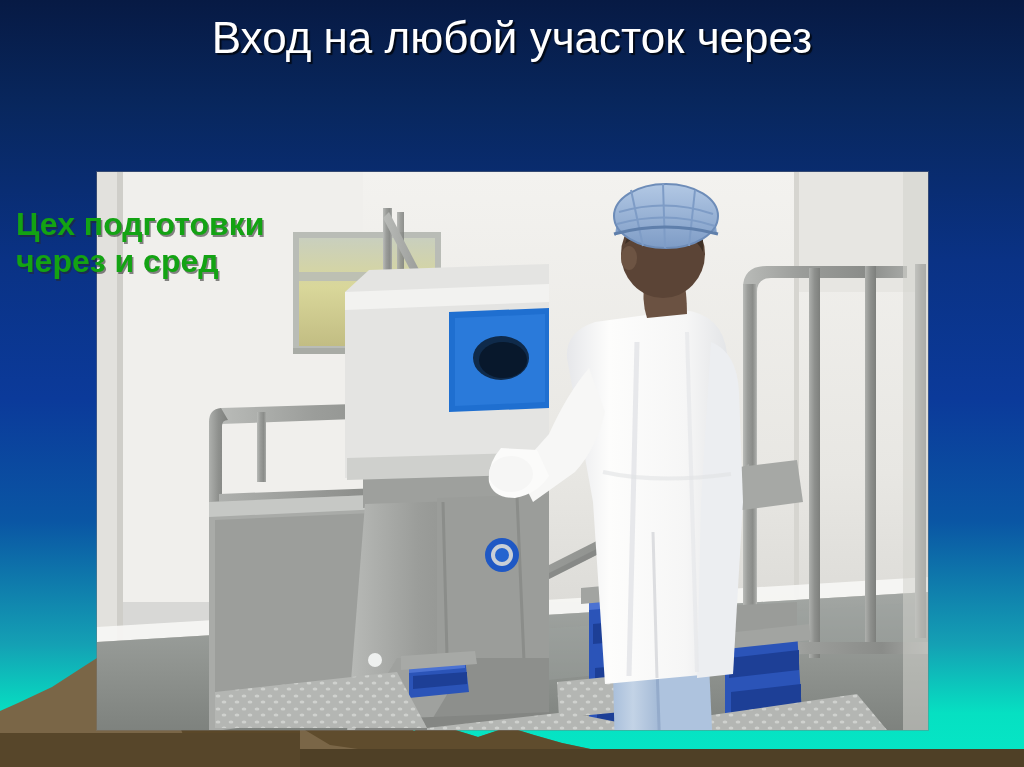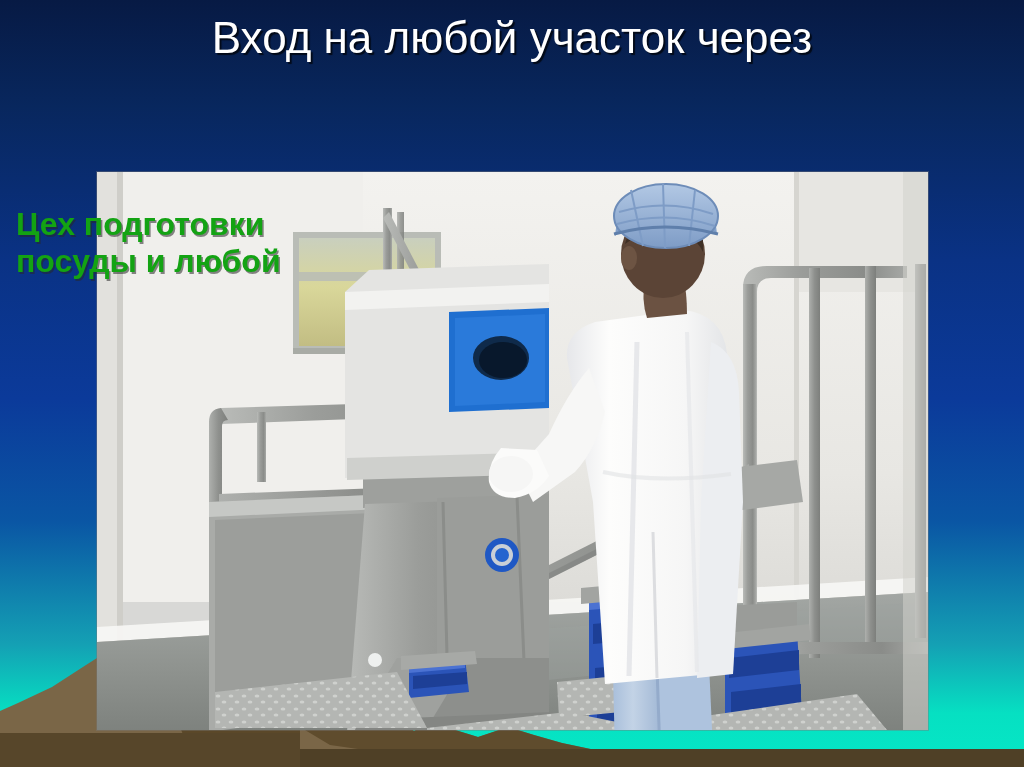--- a/index.html
+++ b/index.html
@@ -319,21 +319,21 @@
         <path d="M598 18 L592 74" stroke="#7e9cc6" stroke-width="2" fill="none"></path>
         <path d="M517 62 Q568 48 621 62" stroke="#5f7fab" stroke-width="3" fill="none"></path>
       </g>
 
       <rect x="0" y="0" width="831" height="558" fill="none"></rect>
     </svg>
   </div>
 
   <div class="caption">
     <div class="caption-line">Цех подготовки</div>
-    <div class="caption-line">посуды и любой</div>
+    <div class="caption-line">через и сред</div>
   </div>
 
   <svg class="landscape" viewBox="0 0 1024 140" xmlns="http://www.w3.org/2000/svg">
 
     <path d="M0 84 L18 76 L52 60 L86 38 L108 24 L130 14 L150 10 L168 18 L196 30
              L214 26 L236 34 L252 44 L266 36 L284 46 L300 56 L300 140 L0 140 Z" fill="#7a6647"></path>
 
     <path d="M150 10 L168 18 L196 30 L214 26 L236 34 L252 44 L266 36 L284 46
              L300 56 L300 140 L196 140 L168 70 Z" fill="#5b4829"></path>
 

